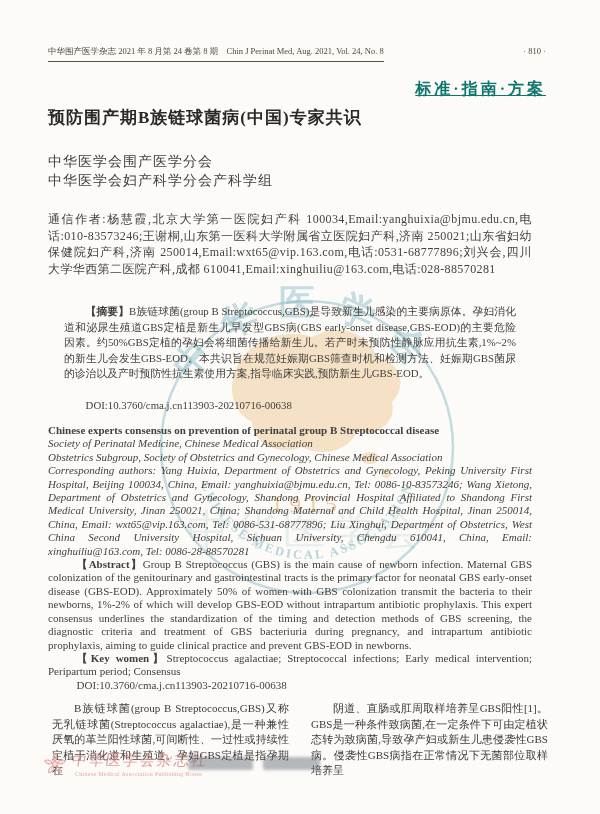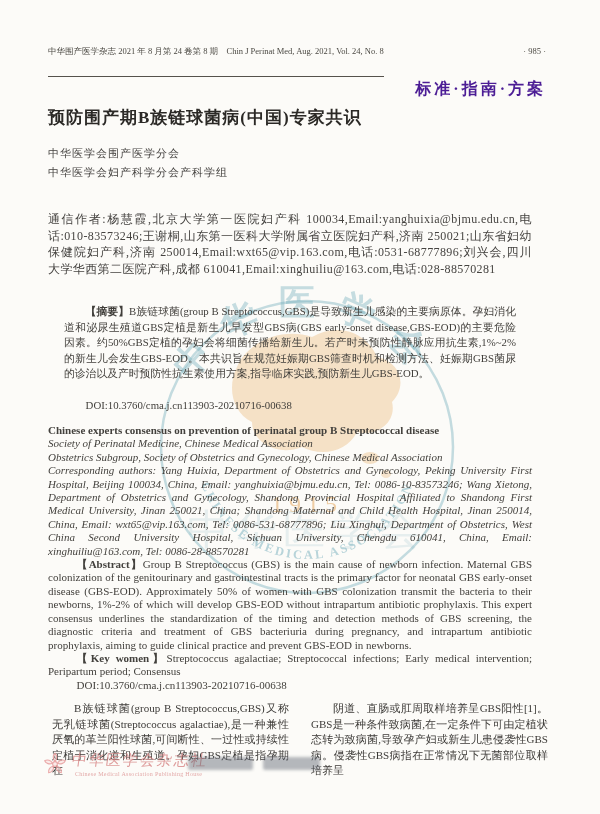--- a/index.html
+++ b/index.html
@@ -4,27 +4,27 @@
 <style>
   html,body{margin:0;padding:0;background:#e9e7e2;}
   .page{
     position:relative;width:600px;height:814px;margin:0 auto;
     background:#fcfbf8;overflow:hidden;
     font-family:"Liberation Serif","DejaVu Serif",serif;
     color:#3f3d3a;
   }
   
   .header{position:absolute;top:46px;left:48px;width:504px;font-size:8.5px;color:#4a4842;}
-  .header-journal{display:inline-block;border-bottom:1px solid #55524c;padding-bottom:18px;max-width:392px;white-space:nowrap;overflow:hidden;}
+  .header-journal{display:inline-block;border-bottom:1px solid #55524c;padding-bottom:3px;max-width:392px;white-space:nowrap;overflow:hidden;}
   .header-pageno{position:absolute;right:6px;top:0;}
   
-  .section-label{position:absolute;top:79px;right:54px;font-size:16px;font-weight:bold;letter-spacing:3px;color:#4c1d95;}
+  .section-label{position:absolute;top:79px;right:54px;font-size:16px;font-weight:bold;letter-spacing:3px;color:#0f766e;text-decoration:underline;}
   .article-title{position:absolute;top:106px;left:48px;width:504px;font-size:17px;font-weight:bold;letter-spacing:1px;color:#2b2926;}
   
-  .author-orgs{position:absolute;top:144px;left:48px;font-size:11px;line-height:19px;color:#454340;letter-spacing:1px;}
+  .author-orgs{position:absolute;top:152px;left:48px;font-size:14px;line-height:19px;color:#454340;letter-spacing:1px;}
   .correspondence-cn{position:absolute;top:199px;left:48px;width:484px;font-size:12px;line-height:16.5px;text-align:justify;color:#454340;letter-spacing:0.4px;}
   .abstract-block{position:absolute;top:288px;left:48px;width:484px;font-size:10.8px;line-height:15.6px;color:#403e3a;}
   .abstract-block p{margin:16px;text-align:justify;text-indent:2em;}
   .abstract-block .kw{margin-top:3px;}
   .abstract-block .doi{margin-top:2px;text-align:left;}
   .b{font-weight:bold;}
   
   .english-block{position:absolute;top:424px;left:48px;width:484px;font-size:11px;line-height:13.4px;color:#43413d;}
   .english-block p{margin:0;}
   .en-title{font-weight:bold;}
@@ -67,21 +67,21 @@
     </text>
     <text x="155" y="240" text-anchor="middle" font-size="24" letter-spacing="6" fill="#e3a75f" fill-opacity="0.55">1915</text>
     <text x="155" y="272" text-anchor="middle" font-size="42" letter-spacing="6" fill="#74aebc" fill-opacity="0.16">中华医学会</text>
     <text font-size="12.5" fill="#74aebc" fill-opacity="0.5" letter-spacing="2.5" font-weight="bold">
       <textPath href="#arcBottom" startOffset="50%" text-anchor="middle">CHINESE MEDICAL ASSOCIATION</textPath>
     </text>
   </svg>
 
   <div class="header">
     <span class="header-journal">中华围产医学杂志 2021 年 8 月第 24 卷第 8 期　Chin J Perinat Med, Aug. 2021, Vol. 24, No. 8</span>
-    <span class="header-pageno">· 985 ·</span>
+    <span class="header-pageno">· 810 ·</span>
   </div>
 
   <div class="section-label">标准·指南·方案</div>
 
   <h1 class="article-title" style="margin:0;">预防围产期B族链球菌病(中国)专家共识</h1>
 
   <div class="author-orgs">
     <div>中华医学会围产医学分会</div>
     <div>中华医学会妇产科学分会产科学组</div>
   </div>

